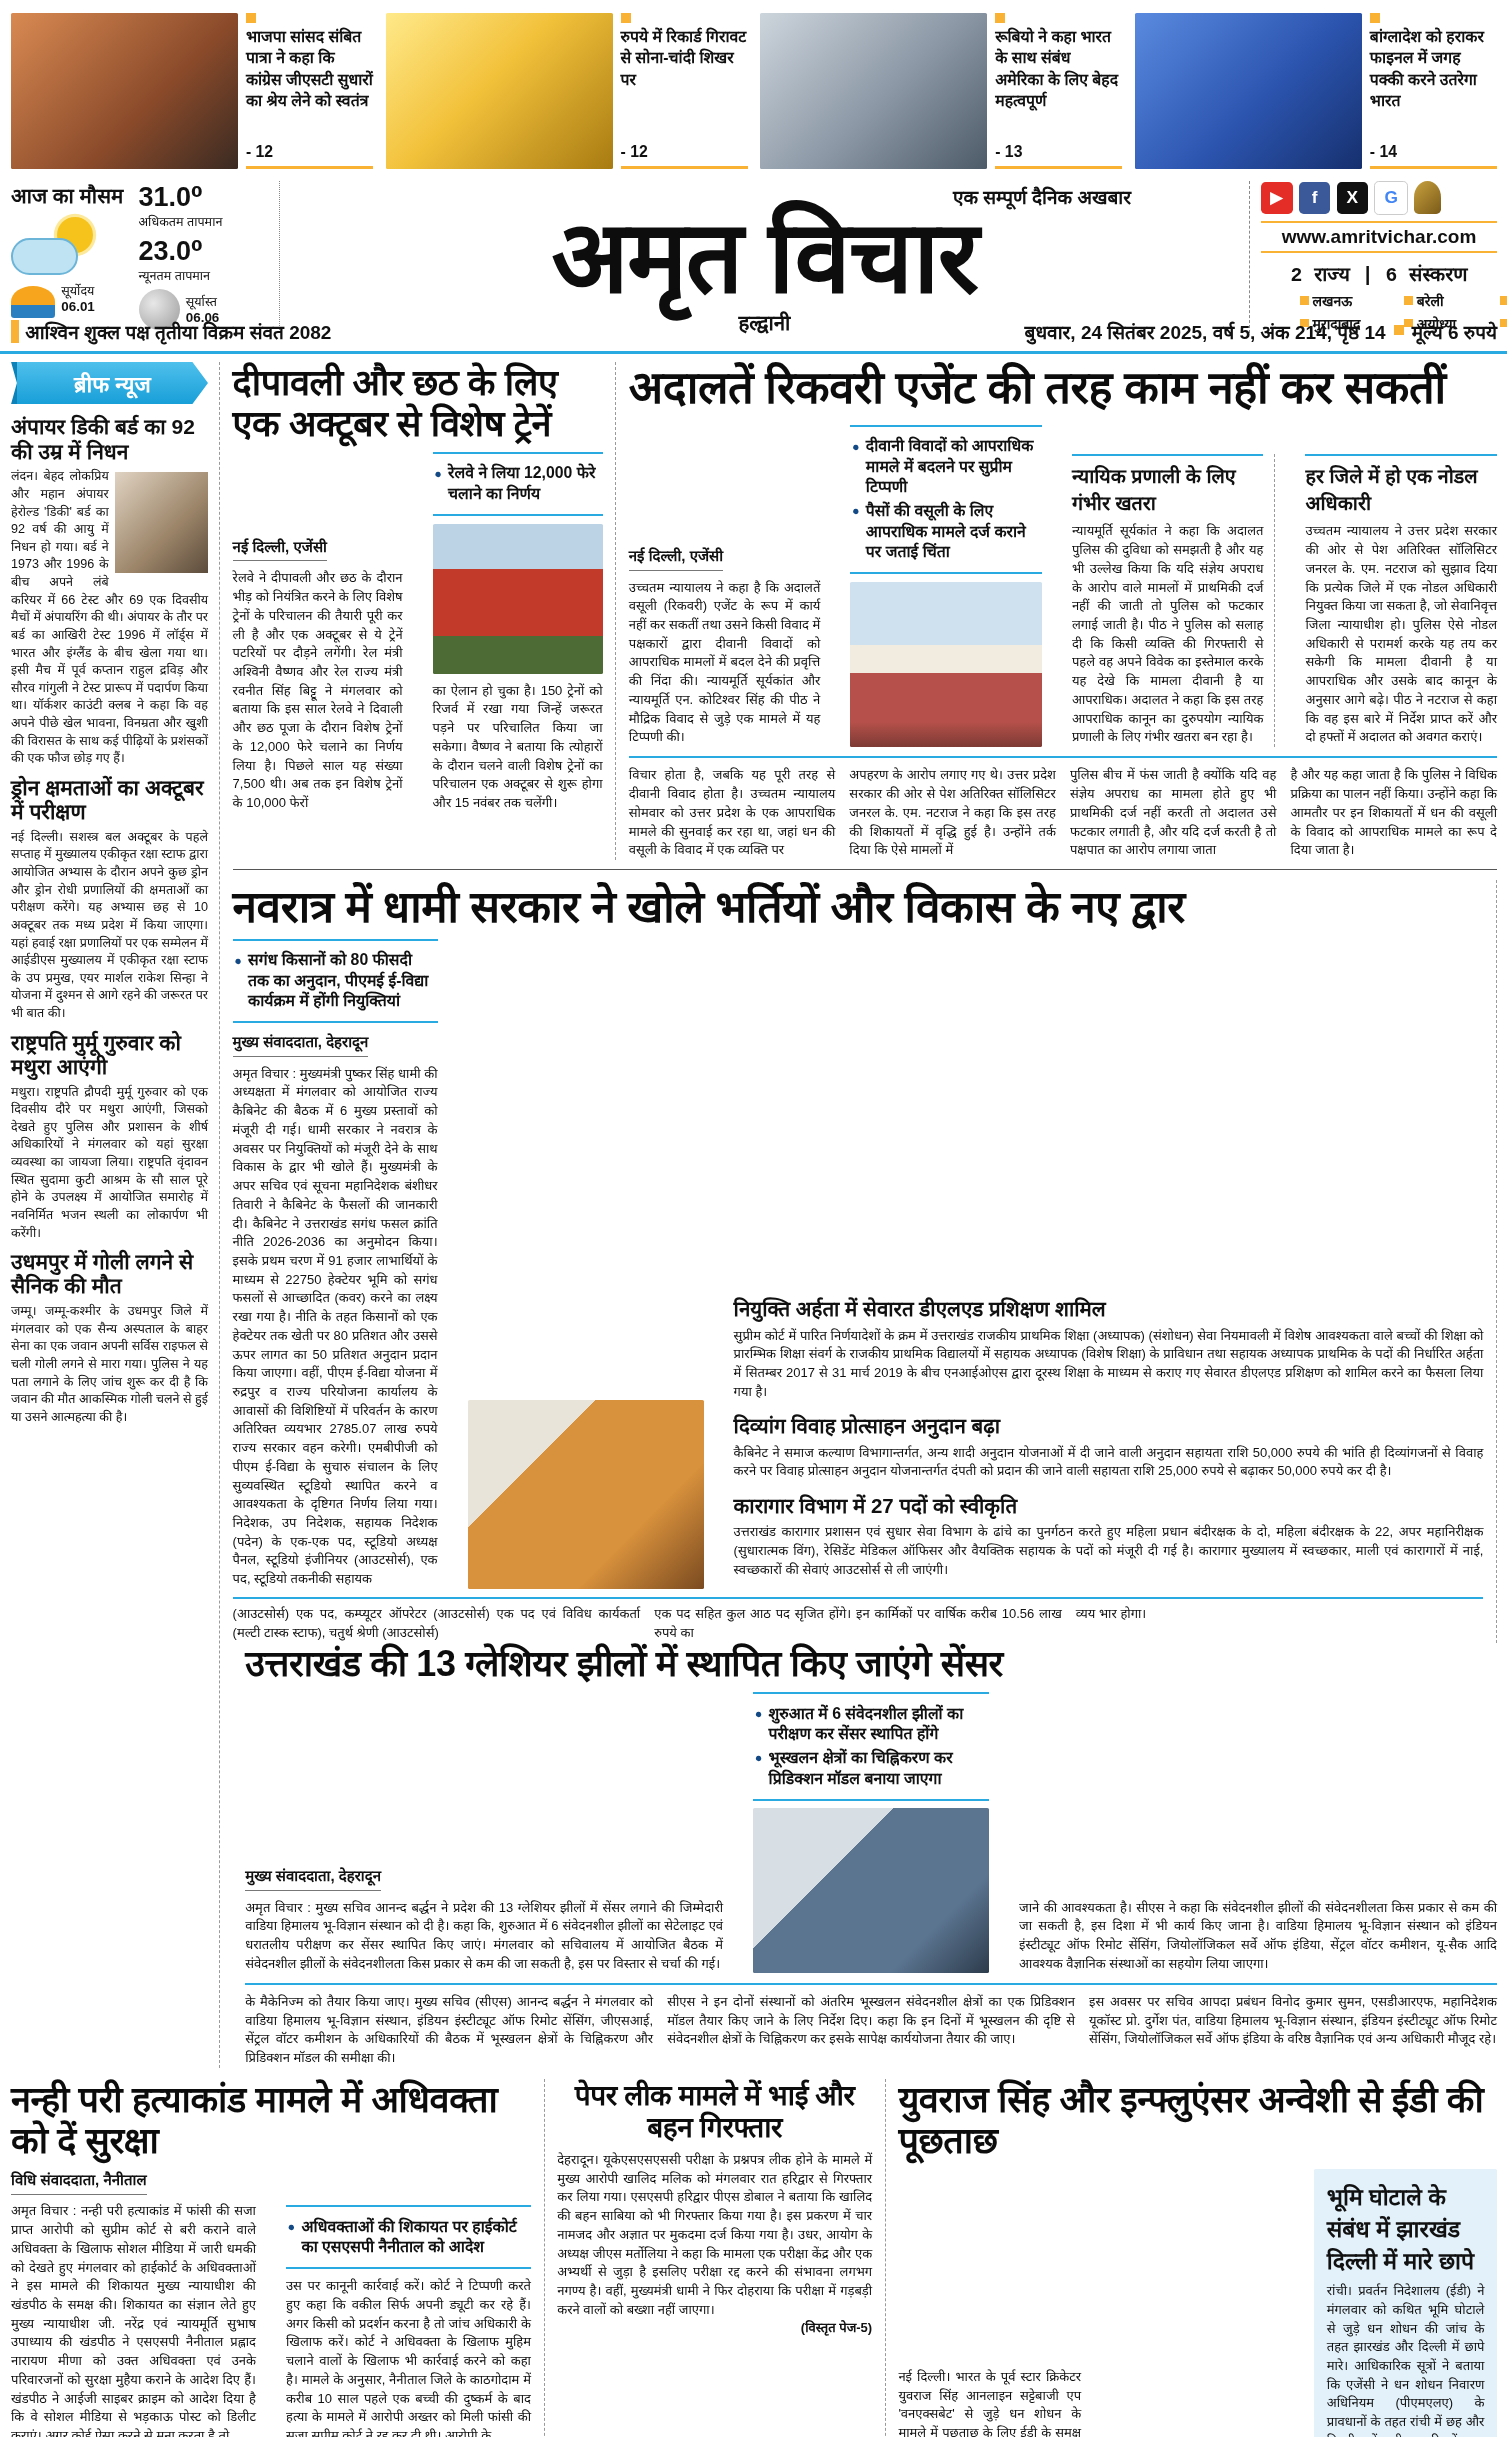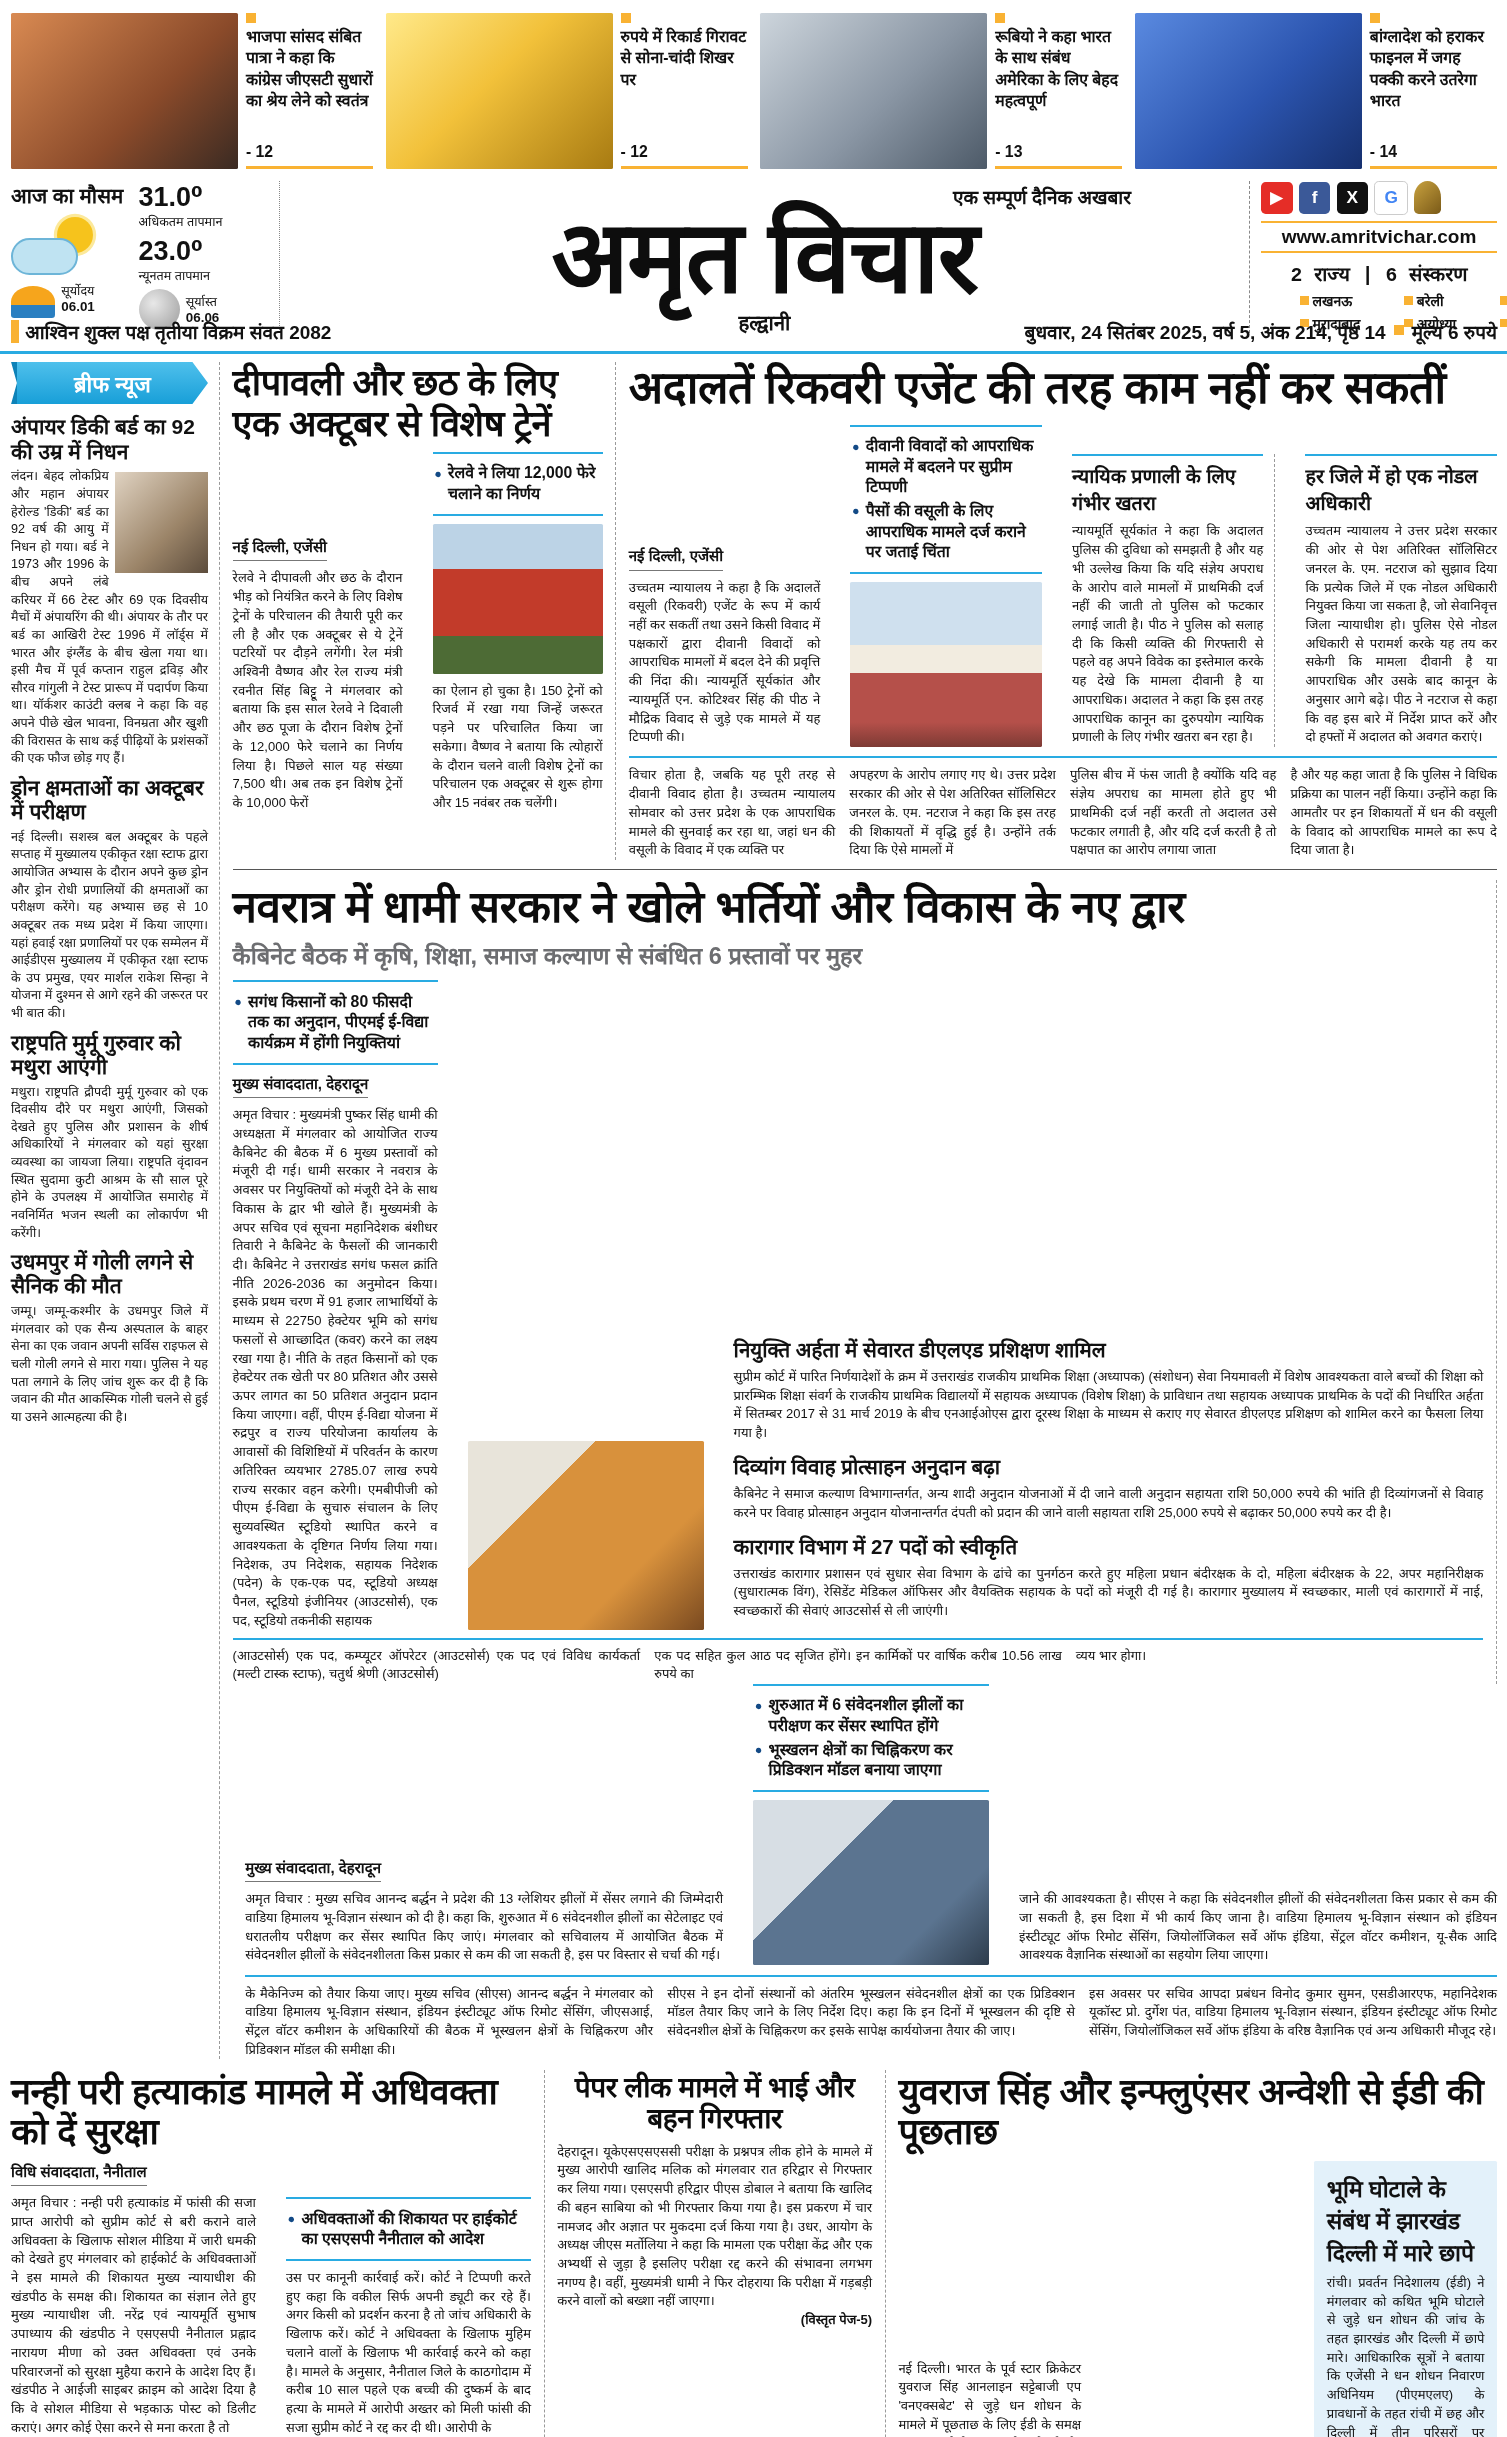--- a/index.html
+++ b/index.html
@@ -314,21 +314,20 @@
             <div class="col body-txt">अपहरण के आरोप लगाए गए थे। उत्तर प्रदेश सरकार की ओर से पेश अतिरिक्त सॉलिसिटर जनरल के. एम. नटराज ने कहा कि इस तरह की शिकायतों में वृद्धि हुई है। उन्होंने तर्क दिया कि ऐसे मामलों में</div>
             <div class="col body-txt">पुलिस बीच में फंस जाती है क्योंकि यदि वह संज्ञेय अपराध का मामला होते हुए भी प्राथमिकी दर्ज नहीं करती तो अदालत उसे फटकार लगाती है, और यदि दर्ज करती है तो पक्षपात का आरोप लगाया जाता</div>
             <div class="col body-txt">है और यह कहा जाता है कि पुलिस ने विधिक प्रक्रिया का पालन नहीं किया। उन्होंने कहा कि आमतौर पर इन शिकायतों में धन की वसूली के विवाद को आपराधिक मामले का रूप दे दिया जाता है।</div>
           </div>
         </div>
       </div>
 
       <div class="rowB">
         <div class="dhami">
           <h1 class="hl dhami-hl">नवरात्र में धामी सरकार ने खोले भर्तियों और विकास के नए द्वार</h1>
-          <div class="deck">कैबिनेट बैठक में कृषि, शिक्षा, समाज कल्याण से संबंधित 6 प्रस्तावों पर मुहर</div>
           <div class="cols">
             <div class="col" style="max-width:205px;">
               <div class="bullet-box">
                 <div class="b-item">
                     <span class="b-dot">●</span>
                     <span>सगंध किसानों को 80 फीसदी तक का अनुदान, पीएमई ई-विद्या कार्यक्रम में होंगी नियुक्तियां</span>
                   </div>
               </div>
               <span class="byline">मुख्य संवाददाता, देहरादून</span>
               <div class="body-txt">अमृत विचार : मुख्यमंत्री पुष्कर सिंह धामी की अध्यक्षता में मंगलवार को आयोजित राज्य कैबिनेट की बैठक में 6 मुख्य प्रस्तावों को मंजूरी दी गई। धामी सरकार ने नवरात्र के अवसर पर नियुक्तियों को मंजूरी देने के साथ विकास के द्वार भी खोले हैं। मुख्यमंत्री के अपर सचिव एवं सूचना महानिदेशक बंशीधर तिवारी ने कैबिनेट के फैसलों की जानकारी दी। कैबिनेट ने उत्तराखंड सगंध फसल क्रांति नीति 2026-2036 का अनुमोदन किया। इसके प्रथम चरण में 91 हजार लाभार्थियों के माध्यम से 22750 हेक्टेयर भूमि को सगंध फसलों से आच्छादित (कवर) करने का लक्ष्य रखा गया है। नीति के तहत किसानों को एक हेक्टेयर तक खेती पर 80 प्रतिशत और उससे ऊपर लागत का 50 प्रतिशत अनुदान प्रदान किया जाएगा। वहीं, पीएम ई-विद्या योजना में रुद्रपुर व राज्य परियोजना कार्यालय के आवासों की विशिष्टियों में परिवर्तन के कारण अतिरिक्त व्ययभार 2785.07 लाख रुपये राज्य सरकार वहन करेगी। एमबीपीजी को पीएम ई-विद्या के सुचारु संचालन के लिए सुव्यवस्थित स्टूडियो स्थापित करने व आवश्यकता के दृष्टिगत निर्णय लिया गया। निदेशक, उप निदेशक, सहायक निदेशक (पदेन) के एक-एक पद, स्टूडियो अध्यक्ष पैनल, स्टूडियो इंजीनियर (आउटसोर्स), एक पद, स्टूडियो तकनीकी सहायक</div>
@@ -352,20 +351,21 @@
             </div>
           </div>
           <div class="outsource-row">
             <div class="col body-txt">(आउटसोर्स) एक पद, कम्प्यूटर ऑपरेटर (आउटसोर्स) एक पद एवं विविध कार्यकर्ता (मल्टी टास्क स्टाफ), चतुर्थ श्रेणी (आउटसोर्स)</div>
             <div class="col body-txt">एक पद सहित कुल आठ पद सृजित होंगे। इन कार्मिकों पर वार्षिक करीब 10.56 लाख रुपये का</div>
             <div class="col body-txt">व्यय भार होगा।</div>
           </div>
         </div>
 
         <div class="glacier">
+          <h1 class="hl glacier-hl">उत्तराखंड की 13 ग्लेशियर झीलों में स्थापित किए जाएंगे सेंसर</h1>
           <div class="cols">
             <div class="col">
               <span class="byline">मुख्य संवाददाता, देहरादून</span>
               <div class="body-txt">अमृत विचार : मुख्य सचिव आनन्द बर्द्धन ने प्रदेश की 13 ग्लेशियर झीलों में सेंसर लगाने की जिम्मेदारी वाडिया हिमालय भू-विज्ञान संस्थान को दी है। कहा कि, शुरुआत में 6 संवेदनशील झीलों का सेटेलाइट एवं धरातलीय परीक्षण कर सेंसर स्थापित किए जाएं। मंगलवार को सचिवालय में आयोजित बैठक में संवेदनशील झीलों के संवेदनशीलता किस प्रकार से कम की जा सकती है, इस पर विस्तार से चर्चा की गई।</div>
             </div>
             <div class="col" style="max-width:236px;">
               <div class="bullet-box">
                 <div class="b-item">
                     <span class="b-dot">●</span>
                     <span>शुरुआत में 6 संवेदनशील झीलों का परीक्षण कर सेंसर स्थापित होंगे</span>

